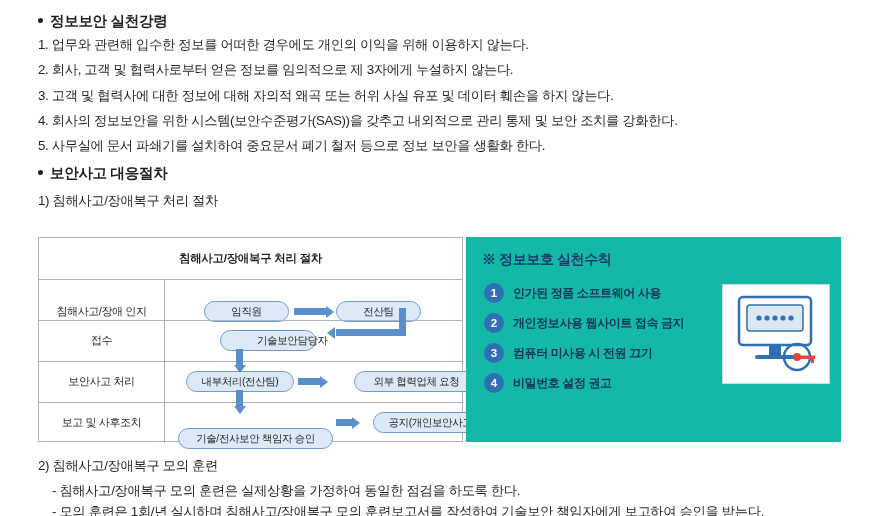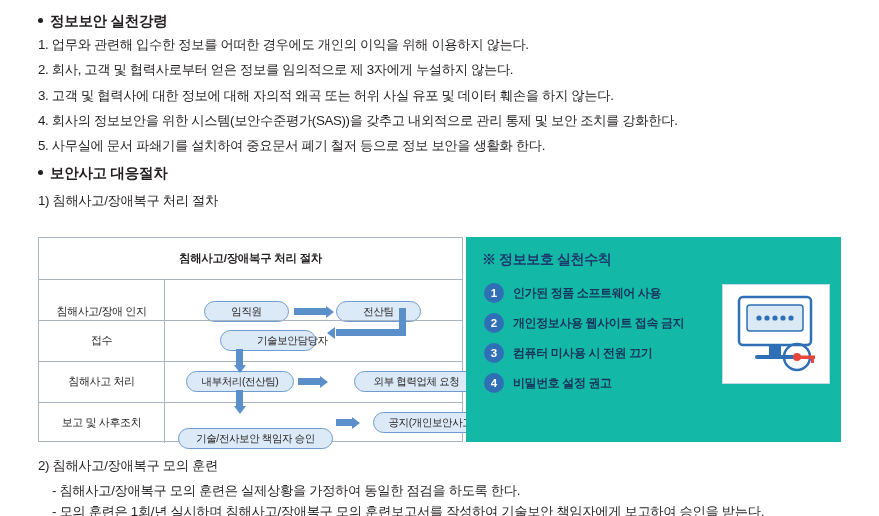--- a/index.html
+++ b/index.html
@@ -272,21 +272,21 @@
         <div class="pill" style="left:32px; top:10px; width:96px;padding-left:36px;">기술보안담당자</div>
 
         <div class="arrow-v" style="left:211px; top:-12px; height:28px;"></div>
         <div class="arrow-h" style="left:148px; top:9px; width:70px;"></div>
         <div class="arrow-head-r" style="left:139px; top:6.5px; border-left:none; border-right:8px solid #5b8fc9;"></div>
       </div>
     </div>
     <div class="flow-rowline" style="top:123px;"></div>
 
     <div class="flow-row" style="top:123px;">
-      <div class="flow-label">침해사고 처리</div>
+      <div class="flow-label">보안사고 처리</div>
       <div class="flow-cells">
         <div class="pill" style="left:22px; top:10px; width:108px;">내부처리(전산팀)</div>
         <div class="arrow-h" style="left:134px; top:17px; width:22px;"></div>
         <div class="arrow-head-r" style="left:156px; top:14.5px;"></div>
         <div class="pill" style="left:166px; top:10px; width:125px;margin-left:24px;">외부 협력업체 요청</div>
 
         <div class="arrow-v" style="left:72px; top:-12px; height:16px;"></div>
         <div class="arrow-head-d" style="left:69.5px; top:4px;"></div>
       </div>
     </div>

